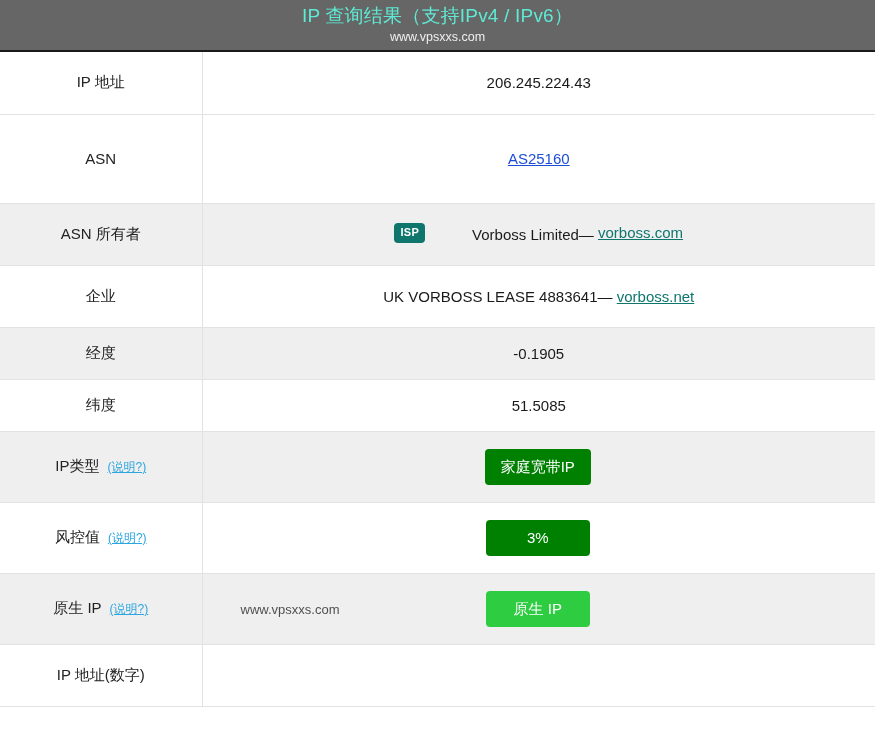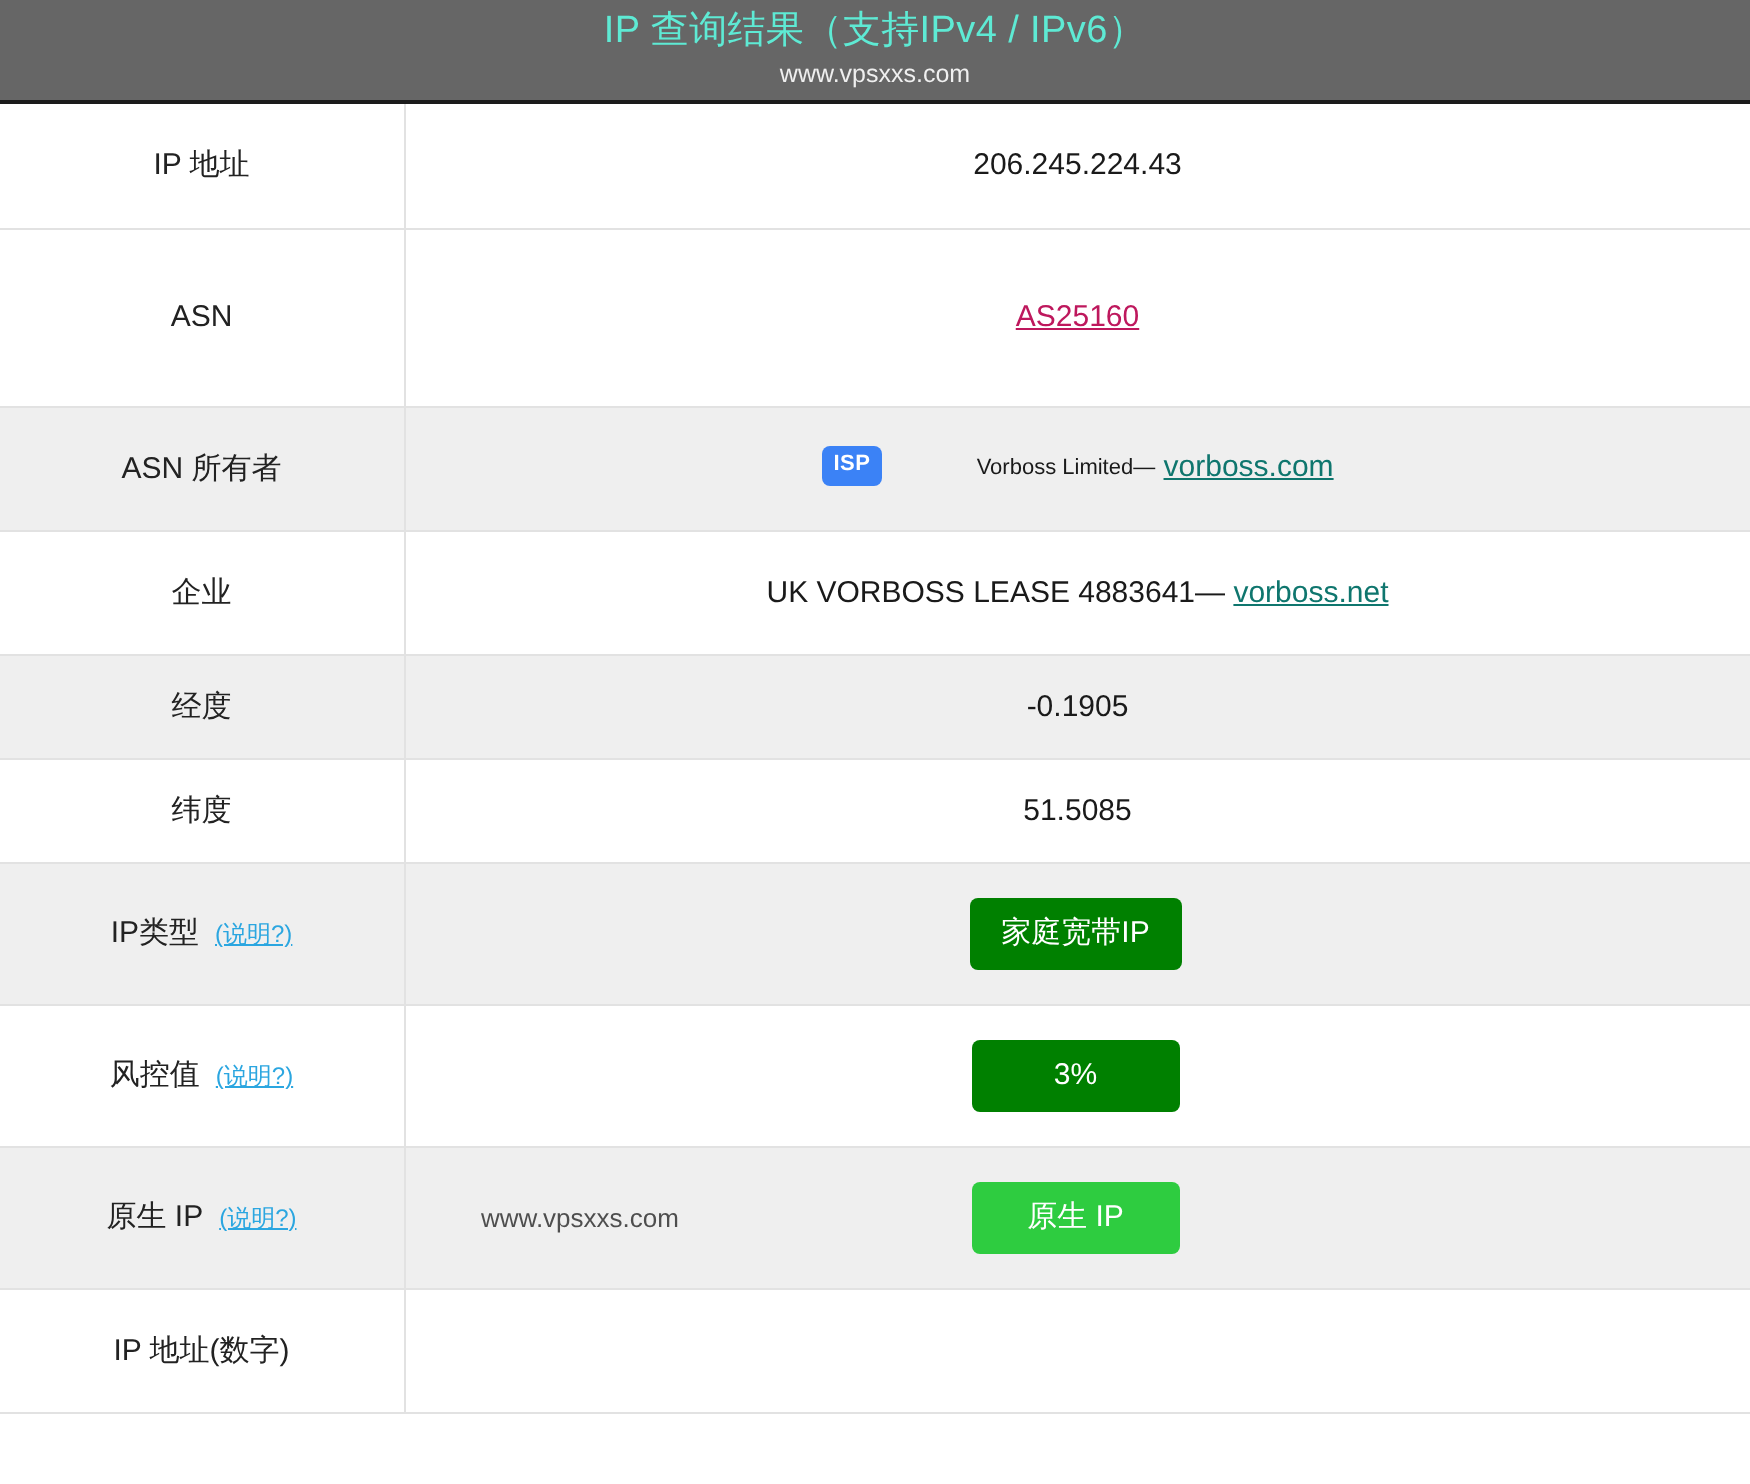--- a/index.html
+++ b/index.html
@@ -85,47 +85,47 @@
   }
 
   
   .h62 > td { height: 62px; }
   .h89 > td { height: 89px; }
   .h59 > td { height: 48px; }
   .h71 > td { height: 71px; }
 
   
   a.link-blue {
-    color: #be185d;
+    color: #1d4ed8;
     text-decoration: underline;
     font-size: 15px;
   }
   a.link-visited {
     color: #0f766e;
     text-decoration: underline;
     font-size: 15px;
   }
 
   
   .isp-badge {
     display: inline-block;
-    background: #3b82f6;
+    background: #0f766e;
     color: #ffffff;
     font-size: 11px;
     font-weight: 700;
     line-height: 1;
     padding: 4px 6px 5px 6px;
     border-radius: 4px;
     vertical-align: middle;
     position: relative;
     top: -1px;
     margin-right: 7px;
     letter-spacing: 0.3px;
   }
-  .isp-text { vertical-align: middle; font-size: 11px; margin-left: 40px; }
+  .isp-text { vertical-align: middle; font-size: 15px; margin-left: 40px; }
 
   
   .uk-flag {
     display: inline-block;
     width: 22px;
     height: 15px;
     vertical-align: -2px;
     margin-right: 6px;
   }
 

